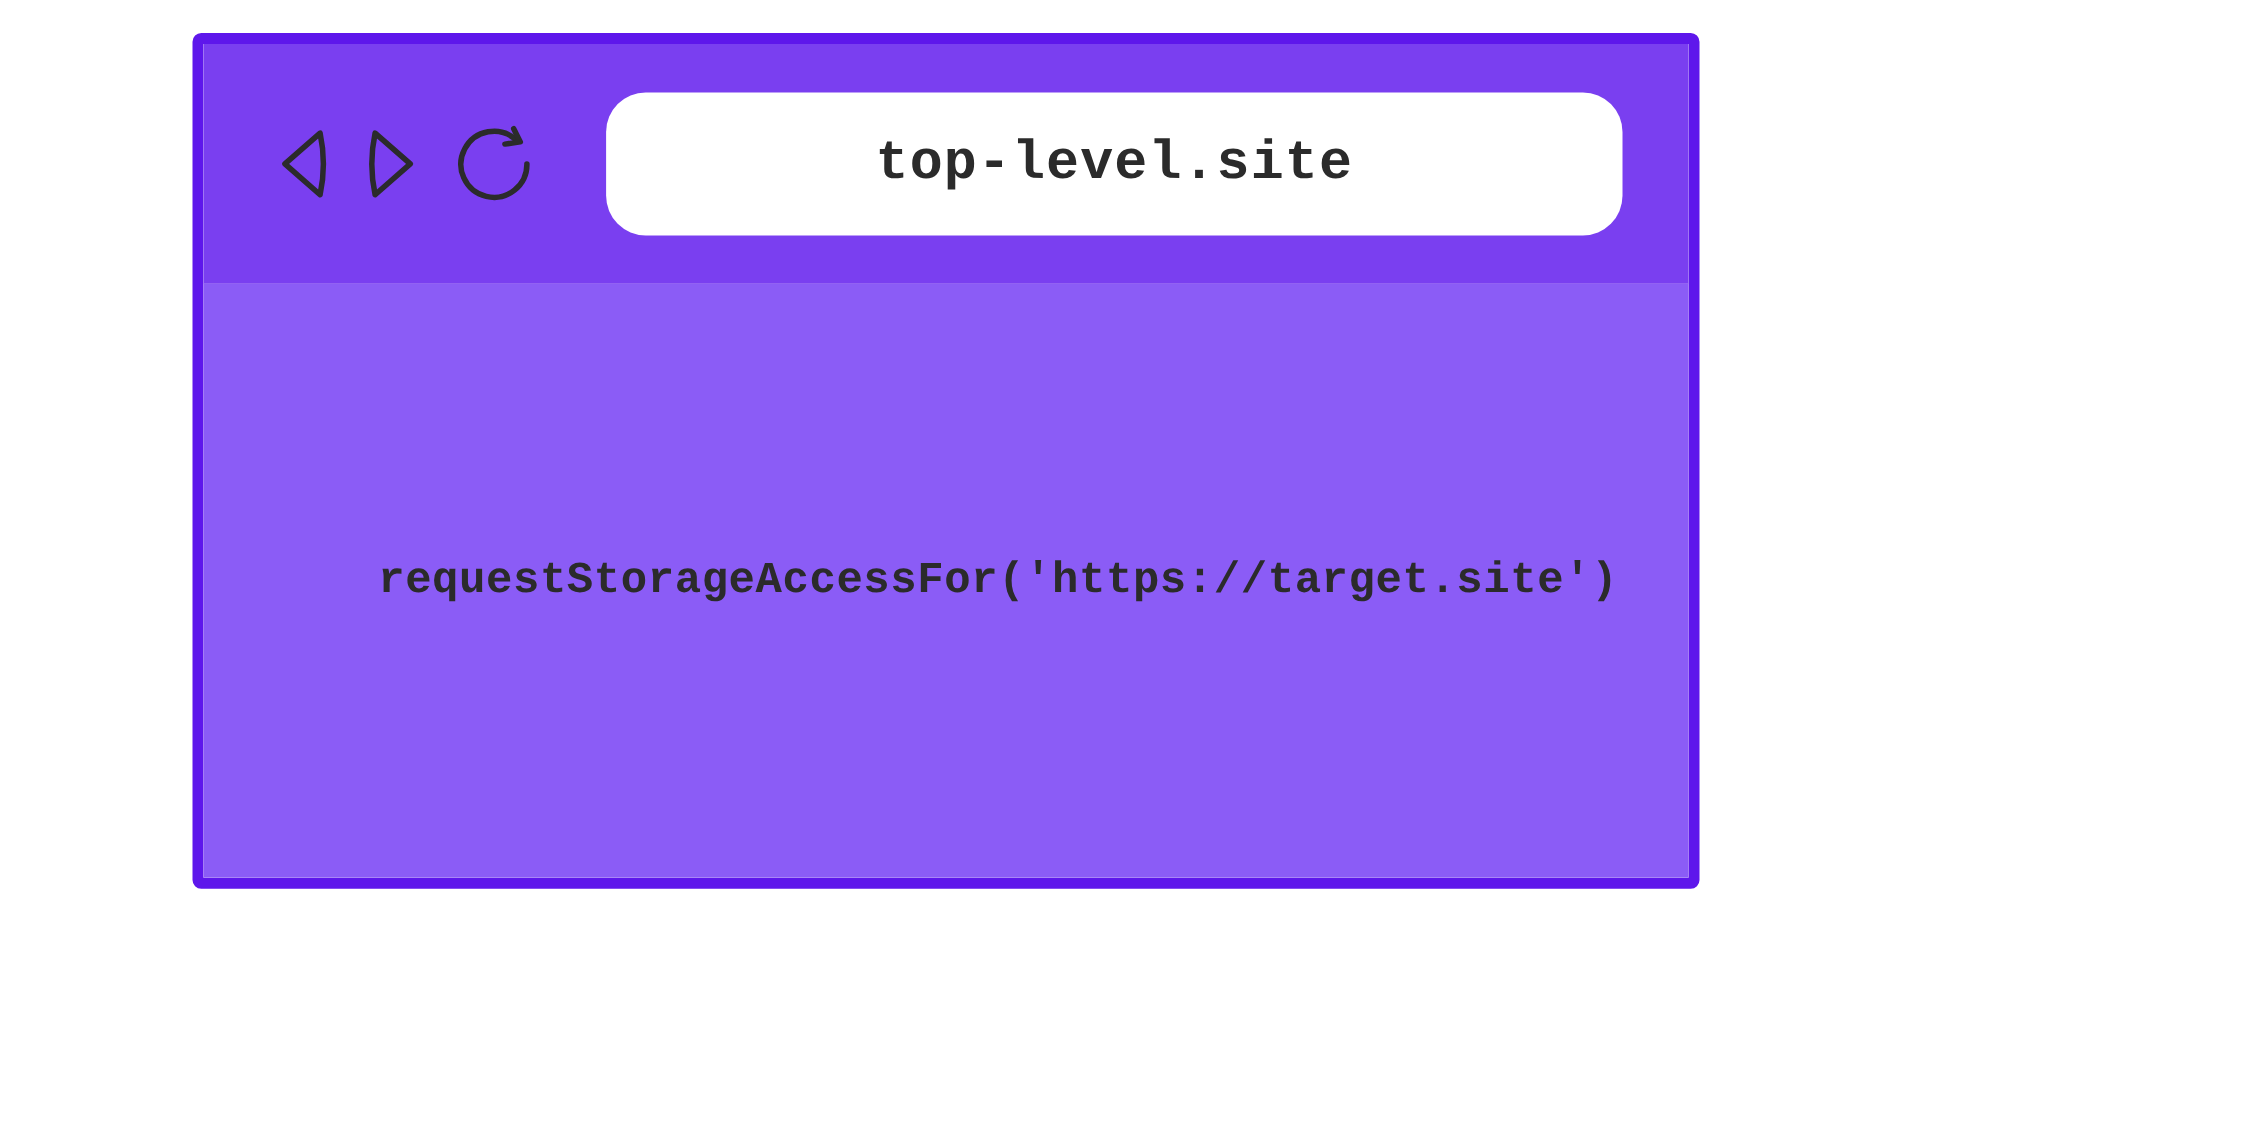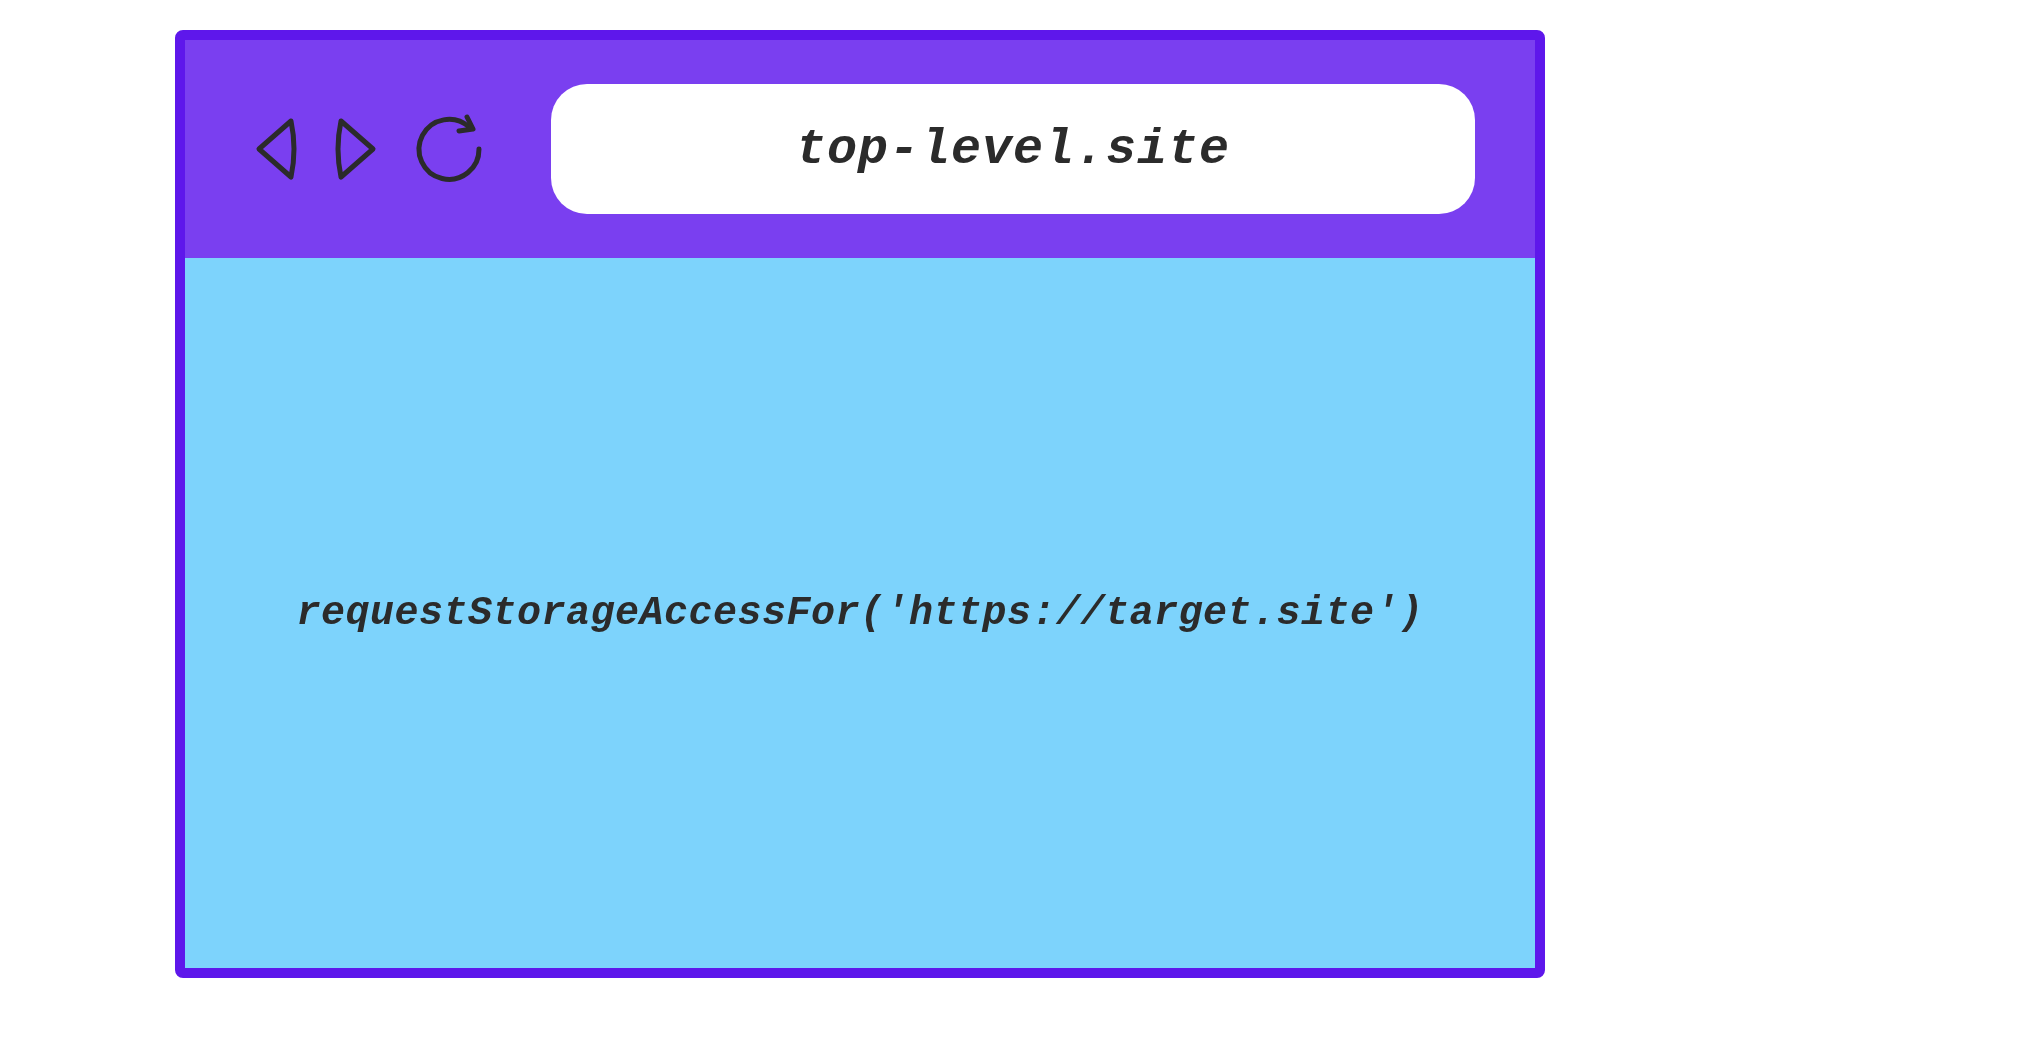--- a/index.html
+++ b/index.html
@@ -8,25 +8,24 @@
     height: 1042px;
     background: #ffffff;
     font-family: 'Courier New', Courier, monospace;
     position: relative;
   }
   .browser-window {
     position: absolute;
     left: 175px;
     top: 30px;
     width: 1370px;
-    height: 948px;
+    height: 778px;
     border: 10px solid #5e17eb;
     border-radius: 8px;
     overflow: hidden;
-    font-style: italic;
   }
   .browser-toolbar {
     width: 100%;
     height: 218px;
     background: #7a3ff0;
     display: flex;
     align-items: center;
     padding-left: 60px;
     gap: 22px;
   }
@@ -64,25 +63,25 @@
   .address-text {
     font-family: 'Courier New', Courier, monospace;
     font-weight: bold;
     font-size: 50px;
     color: #2b2b2b;
     letter-spacing: 1px;
   }
   .browser-content {
     width: 100%;
     height: calc(100% - 218px);
-    background: #7dd3fc;
+    background: #8b5cf6;
     display: flex;
     align-items: center;
-    justify-content: center;
-    padding: 16px;
+    justify-content: flex-end;
+    padding: 64px;
   }
   .code-text {
     font-family: 'Courier New', Courier, monospace;
     font-weight: bold;
     font-size: 40px;
     color: #2b2b2b;
     text-align: center;
     letter-spacing: 0.5px;
   }
 </style>

